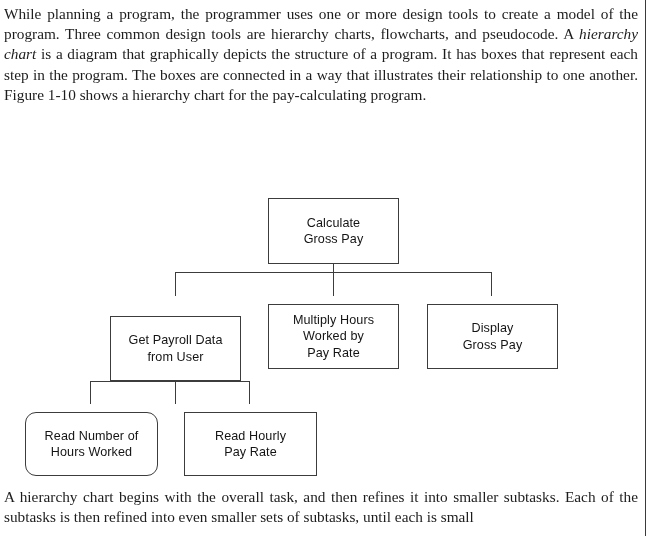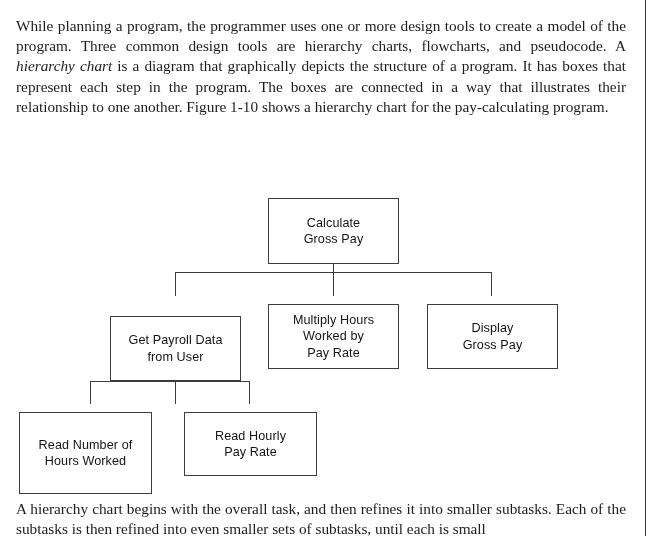--- a/index.html
+++ b/index.html
@@ -40,21 +40,21 @@
     font-family: "Liberation Serif", serif;
     font-size: 15.3px;
     line-height: 20.2px;
     text-align: justify;
     text-justify: inter-word;
     color: #1c1c1c;
   }
   .prose.top  { top: 4px; }
   .prose.bot  { top: 487px; }
   .prose p {
-    margin: 12px;
+    margin: 0;
   }
   .prose em {
     font-style: italic;
   }
 
   
   .diagram {
     position: absolute;
     left: 0;
     top: 0;
@@ -88,21 +88,21 @@
     margin-top: 8px;
   }
 
   
   .node-root      { left: 268px; top: 190px; width: 131px; height: 66px; }
   
   .node-payroll   { left: 110px; top: 308px; width: 131px; height: 65px; }
   .node-multiply  { left: 268px; top: 296px; width: 131px; height: 65px; }
   .node-display   { left: 427px; top: 296px; width: 131px; height: 65px; }
   
-  .node-hours     { left:  19px; top: 404px; width: 133px; height: 82px; }
+  .node-hours     { left:  25px; top: 404px; width: 133px; height: 64px; border-radius: 11px; }
   .node-rate      { left: 184px; top: 404px; width: 133px; height: 64px; }
 </style>
 </head>
 <body>
 
 <div class="page">
 
   <div class="page-rule"></div>
 
   <div class="prose top">

